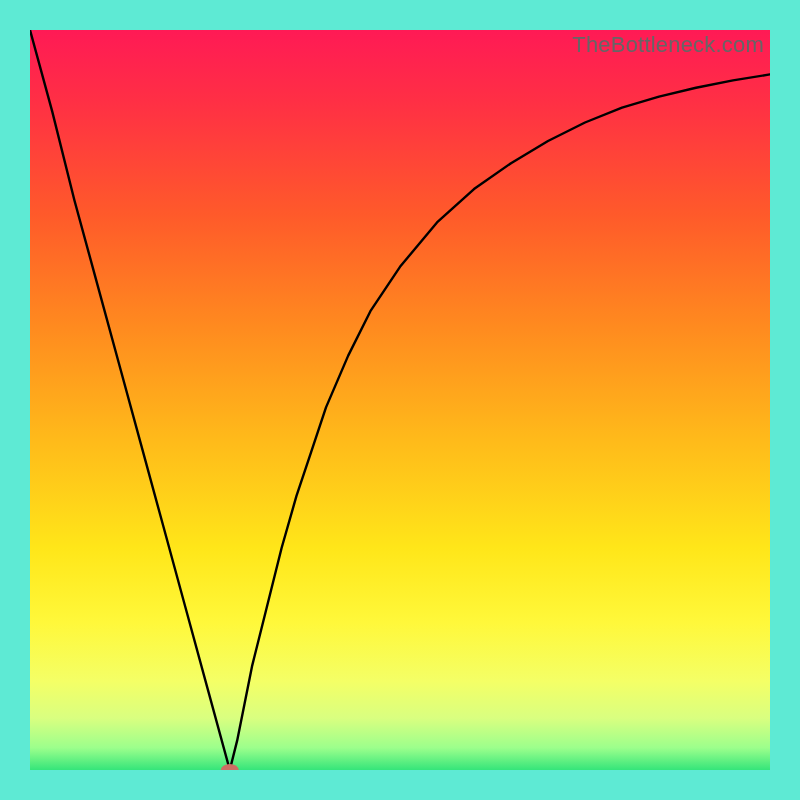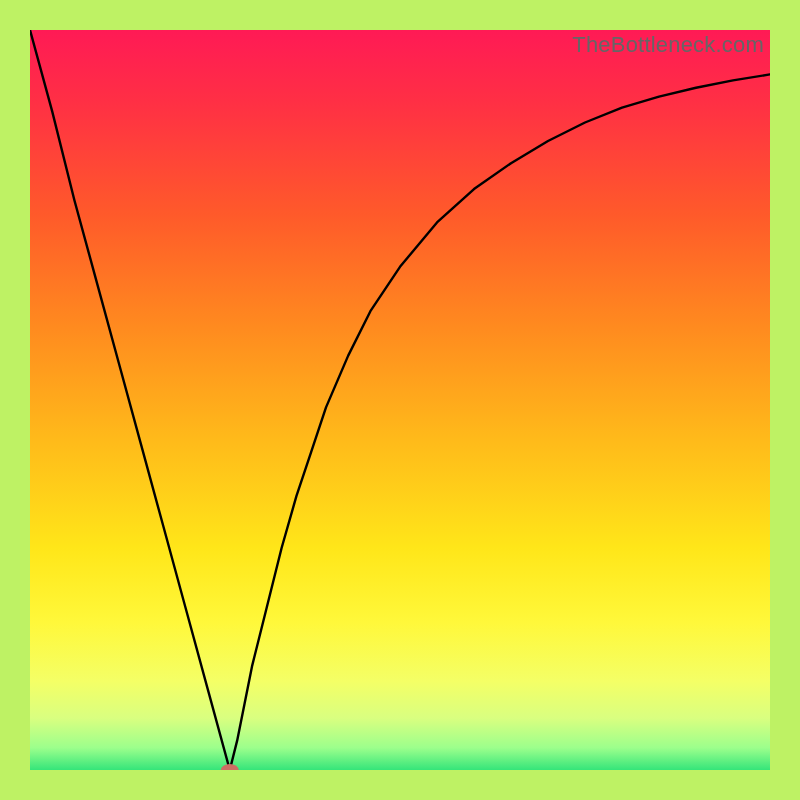--- a/index.html
+++ b/index.html
@@ -8,21 +8,21 @@
     width: 800px;
     height: 800px;
     overflow: hidden;
     background: #000;
     font-family: Arial, Helvetica, sans-serif;
   }
   .outer {
     position: relative;
     width: 800px;
     height: 800px;
-    background: #bef264;
+    background: #5eead4;
   }
   .plot {
     position: absolute;
     left: 30px;
     top: 30px;
     width: 740px;
     height: 740px;
     overflow: hidden;
   }
   .watermark {

